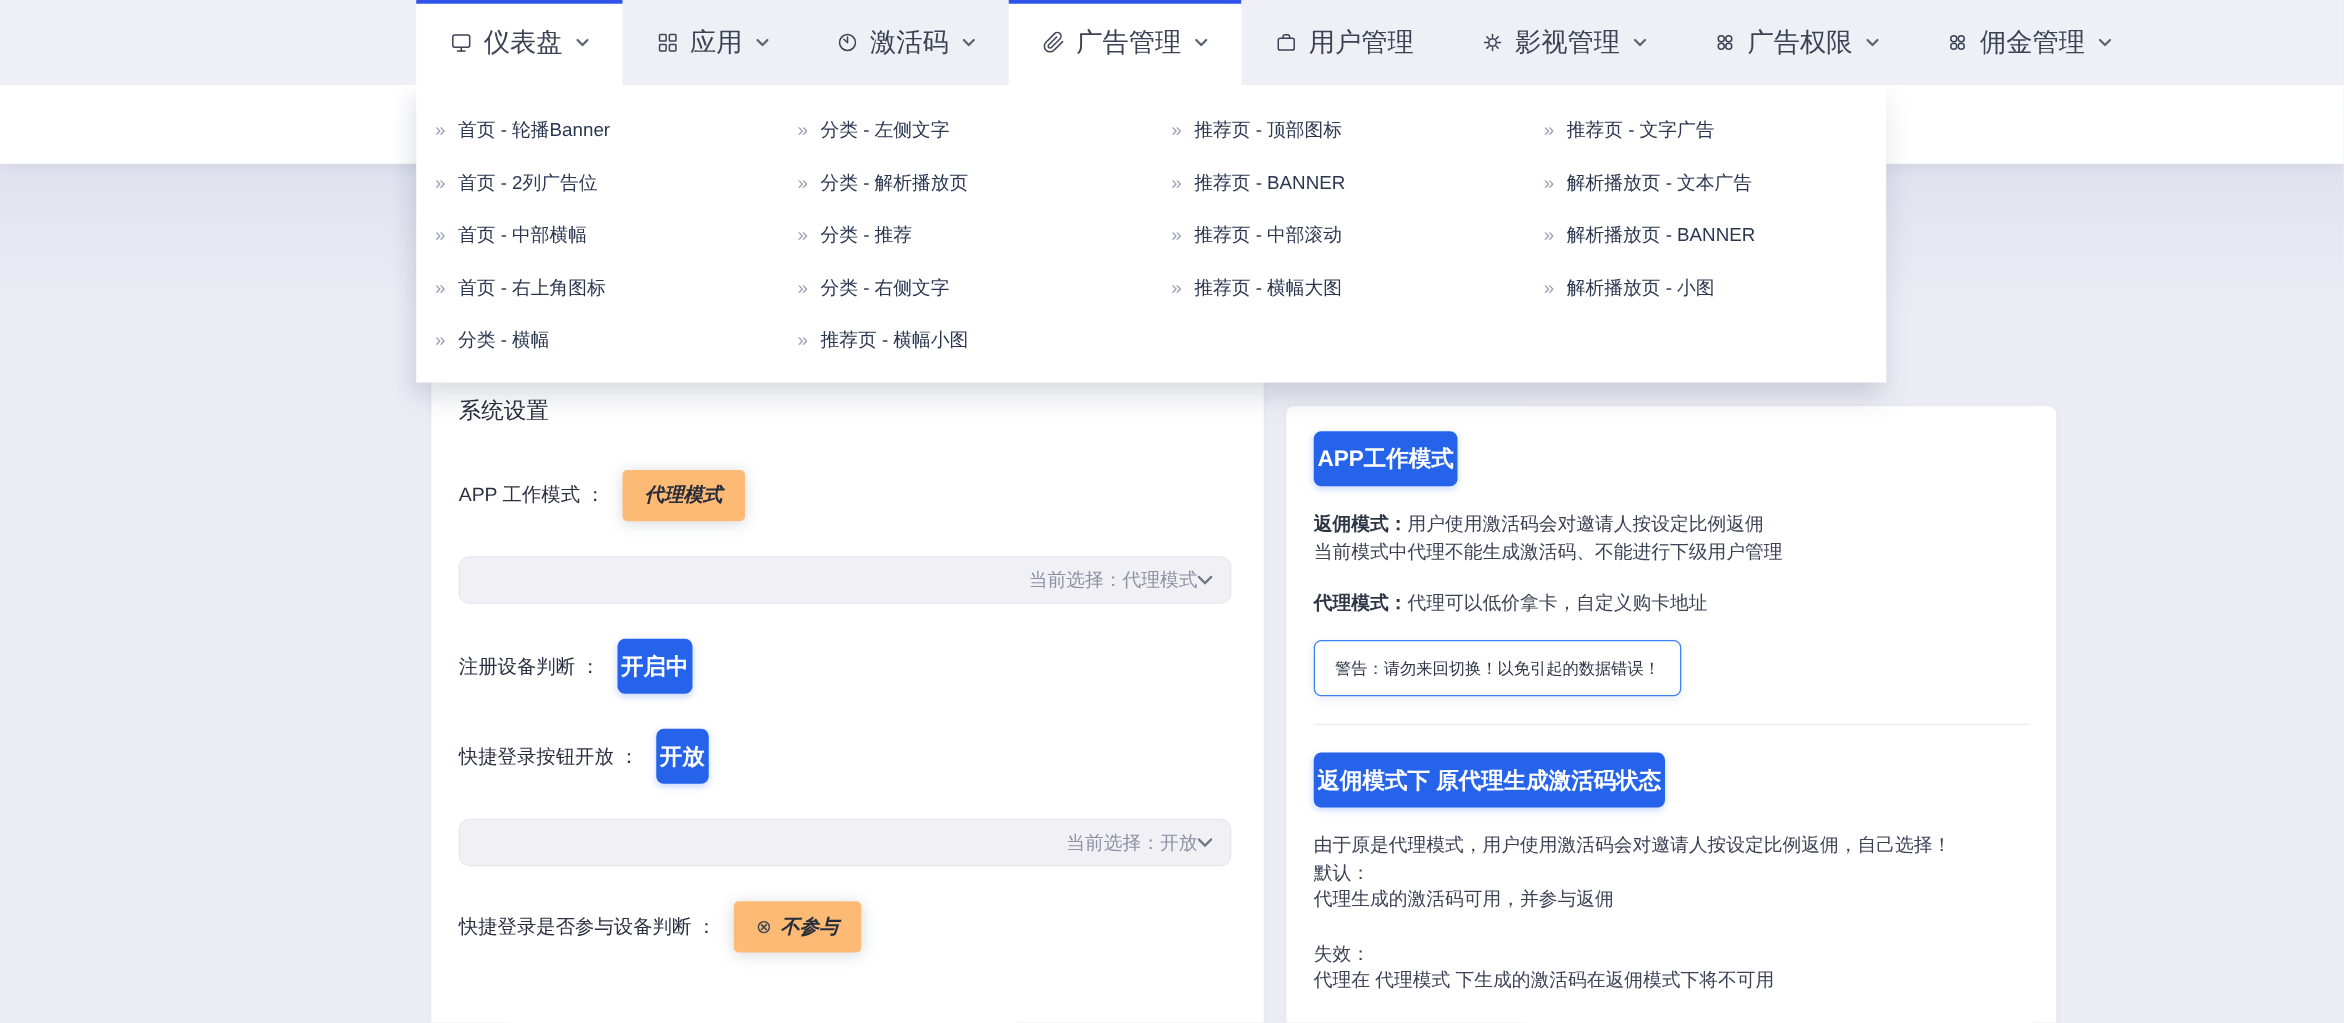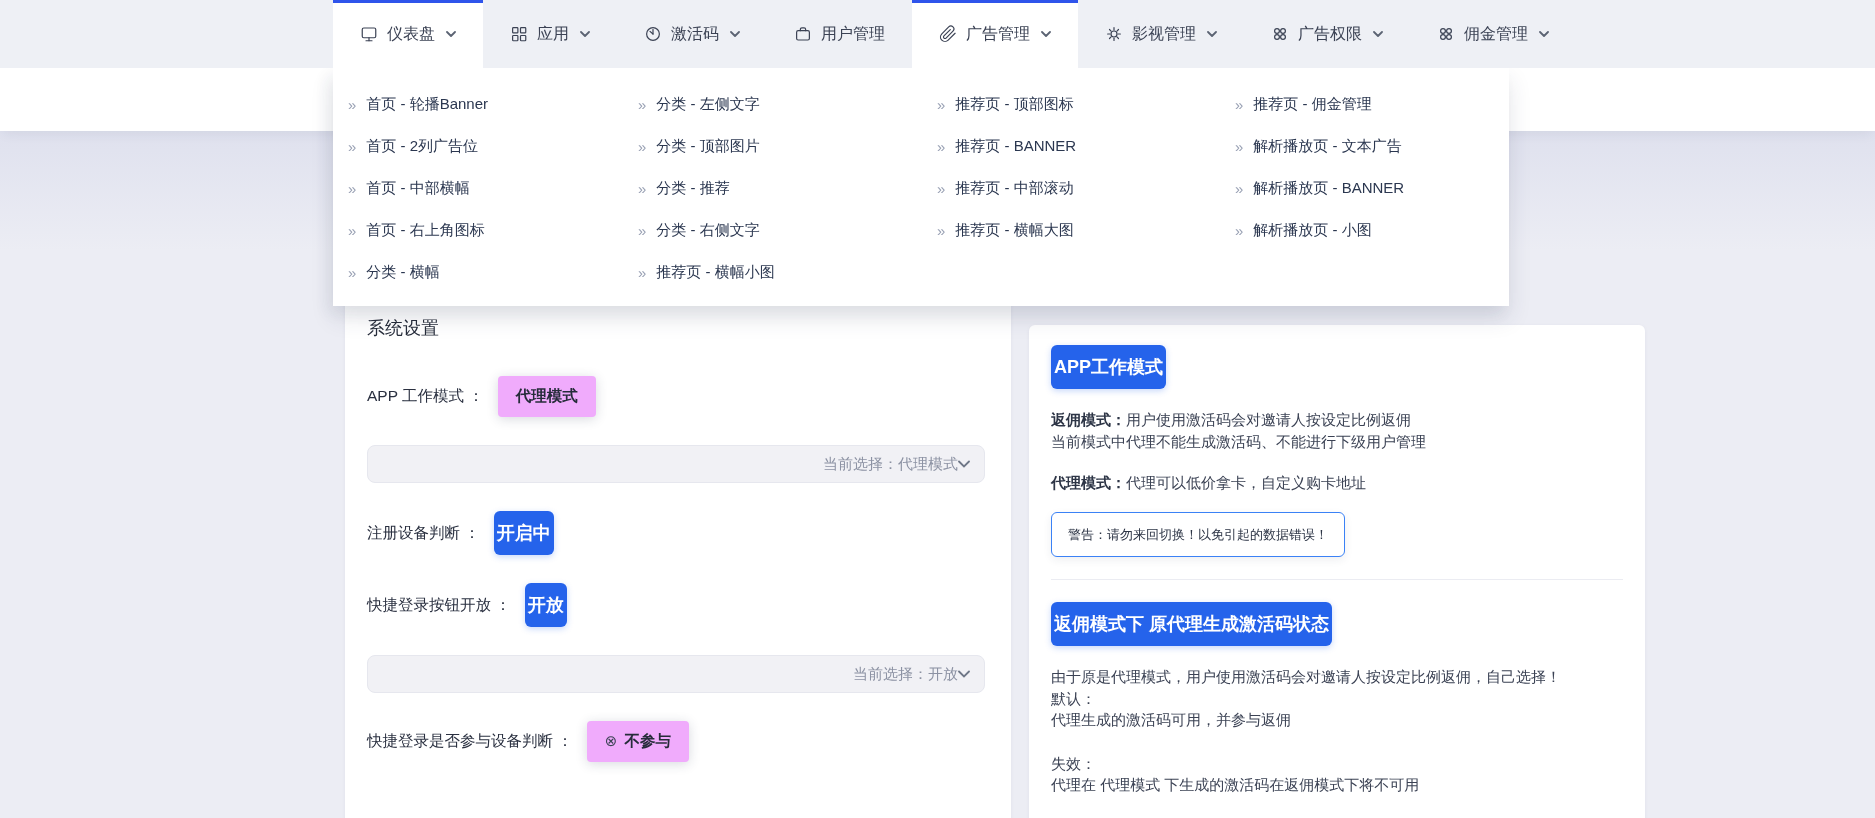--- a/index.html
+++ b/index.html
@@ -9,21 +9,21 @@
     background:#ecedf4; color:#3b4254; position:relative;
   }
   
   .navbar {
     position:absolute; top:0; left:0; width:1875px; height:68px;
     background:#eef0f5; display:flex; align-items:stretch;
     padding-left:333px; z-index:30;
   }
   .nav-item {
     display:flex; align-items:center; gap:9px; padding:0 27px;
-    font-size:16px; color:#3b4254; cursor:pointer; position:relative;
+    font-size:21px; color:#3b4254; cursor:pointer; position:relative;
     white-space:nowrap;
   }
   .nav-item.active { background:#ffffff; }
   .nav-item.active::before {
     content:""; position:absolute; top:0; left:0; right:0; height:3px;
     background:#2f54eb;
   }
   .nav-item svg { display:block; stroke:#3b4254; fill:none; stroke-width:1.6; stroke-linecap:round; stroke-linejoin:round; }
   .chev { margin-left:2px; }
   .chev svg { stroke:#5b6373; stroke-width:1.8; }
@@ -55,23 +55,23 @@
   .card-left {
     position:absolute; left:345px; top:290px; width:666px; height:560px;
     background:#ffffff; border-radius:6px; z-index:1;
     box-shadow:0 1px 4px rgba(30,40,70,.05);
     padding:26px 22px;
   }
   .card-title { font-size:18px; font-weight:400; color:#262c3a; margin-bottom:36px; }
   .form-row { display:flex; align-items:center; gap:14px; margin-bottom:28px; }
   .form-label { font-size:15.5px; color:#2a3040; }
   .badge-white {
-    background:#f0abfc; border-radius:4px; padding:10px 18px;
+    background:#fdba74; border-radius:4px; padding:10px 18px;
     font-size:15.5px; font-weight:700; color:#262c3a;
-    box-shadow:0 2px 12px rgba(40,50,80,.18); cursor:default;
+    box-shadow:0 2px 12px rgba(40,50,80,.18); cursor:default;font-style:italic;
   }
   .btn-blue {
     background:#2563eb; color:#ffffff; font-weight:700; font-size:18px;
     border:none; border-radius:6px; padding:10px 3px; cursor:pointer;
     box-shadow:0 2px 6px rgba(37,99,235,.25);
   }
   .select {
     width:618px; height:38px; background:#f1f1f5; border:1px solid #e6e7ee;
     border-radius:8px; display:flex; align-items:center; justify-content:flex-end;
     padding:0 14px; margin-bottom:28px; cursor:pointer;
@@ -146,41 +146,41 @@
           <line x1="12" y1="12" x2="8" y2="8.5"></line>
         </svg>
     </span>
     <span>激活码</span>
     <span class="chev">
         <svg width="10" height="7" viewBox="0 0 10 7">
           <polyline points="1,1 5,5 9,1"></polyline>
         </svg>
       </span>
   </div>
+  <div class="nav-item active">
+    <span>
+      <svg width="18" height="18" viewBox="0 0 24 24">
+          <path d="M21.44 11.05l-9.19 9.19a6 6 0 0 1-8.49-8.49l9.19-9.19a4 4 0 0 1 5.66 5.66l-9.2 9.19a2 2 0 0 1-2.83-2.83l8.49-8.48"></path>
+        </svg>
+    </span>
+    <span>广告管理</span>
+    <span class="chev">
+        <svg width="10" height="7" viewBox="0 0 10 7">
+          <polyline points="1,1 5,5 9,1"></polyline>
+        </svg>
+      </span>
+  </div>
   <div class="nav-item">
     <span>
       <svg width="18" height="18" viewBox="0 0 24 24">
           <rect x="3.5" y="7.5" width="17" height="12.5" rx="2"></rect>
           <path d="M15.5 7.5V5.8a2 2 0 0 0-2-2h-3a2 2 0 0 0-2 2v1.7"></path>
         </svg>
     </span>
     <span>用户管理</span>
-  </div>
-  <div class="nav-item active">
-    <span>
-      <svg width="18" height="18" viewBox="0 0 24 24">
-          <path d="M21.44 11.05l-9.19 9.19a6 6 0 0 1-8.49-8.49l9.19-9.19a4 4 0 0 1 5.66 5.66l-9.2 9.19a2 2 0 0 1-2.83-2.83l8.49-8.48"></path>
-        </svg>
-    </span>
-    <span>广告管理</span>
-    <span class="chev">
-        <svg width="10" height="7" viewBox="0 0 10 7">
-          <polyline points="1,1 5,5 9,1"></polyline>
-        </svg>
-      </span>
   </div>
   <div class="nav-item">
     <span>
       <svg width="18" height="18" viewBox="0 0 24 24">
           <circle cx="12" cy="12" r="4"></circle>
           <line x1="17.5" y1="12" x2="20.5" y2="12"></line>
           <line x1="15.9" y1="15.9" x2="18" y2="18"></line>
           <line x1="12" y1="17.5" x2="12" y2="20.5"></line>
           <line x1="8.1" y1="15.9" x2="6" y2="18"></line>
           <line x1="6.5" y1="12" x2="3.5" y2="12"></line>
@@ -253,21 +253,21 @@
         <span>分类 - 横幅</span>
       </div>
   </div>
   <div class="dd-col dd-col-2">
     <div class="dd-item">
         <span class="dd-bullet">»</span>
         <span>分类 - 左侧文字</span>
       </div>
     <div class="dd-item">
         <span class="dd-bullet">»</span>
-        <span>分类 - 顶部图片</span>
+        <span>分类 - 解析播放页</span>
       </div>
     <div class="dd-item">
         <span class="dd-bullet">»</span>
         <span>分类 - 推荐</span>
       </div>
     <div class="dd-item">
         <span class="dd-bullet">»</span>
         <span>分类 - 右侧文字</span>
       </div>
     <div class="dd-item">
@@ -289,21 +289,21 @@
         <span>推荐页 - 中部滚动</span>
       </div>
     <div class="dd-item">
         <span class="dd-bullet">»</span>
         <span>推荐页 - 横幅大图</span>
       </div>
   </div>
   <div class="dd-col dd-col-4">
     <div class="dd-item">
         <span class="dd-bullet">»</span>
-        <span>推荐页 - 佣金管理</span>
+        <span>推荐页 - 文字广告</span>
       </div>
     <div class="dd-item">
         <span class="dd-bullet">»</span>
         <span>解析播放页 - 文本广告</span>
       </div>
     <div class="dd-item">
         <span class="dd-bullet">»</span>
         <span>解析播放页 - BANNER</span>
       </div>
     <div class="dd-item">

